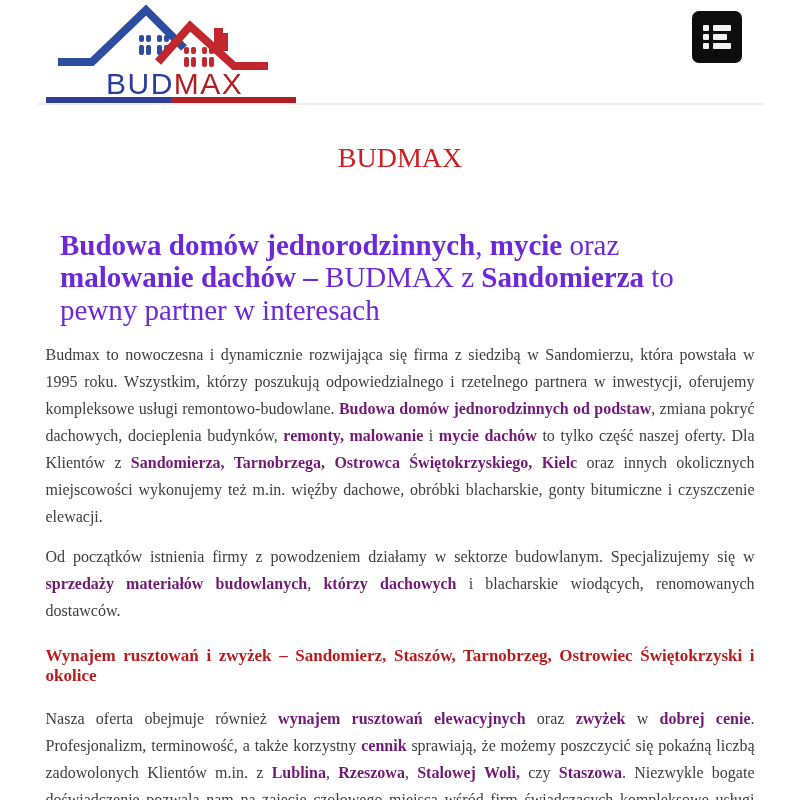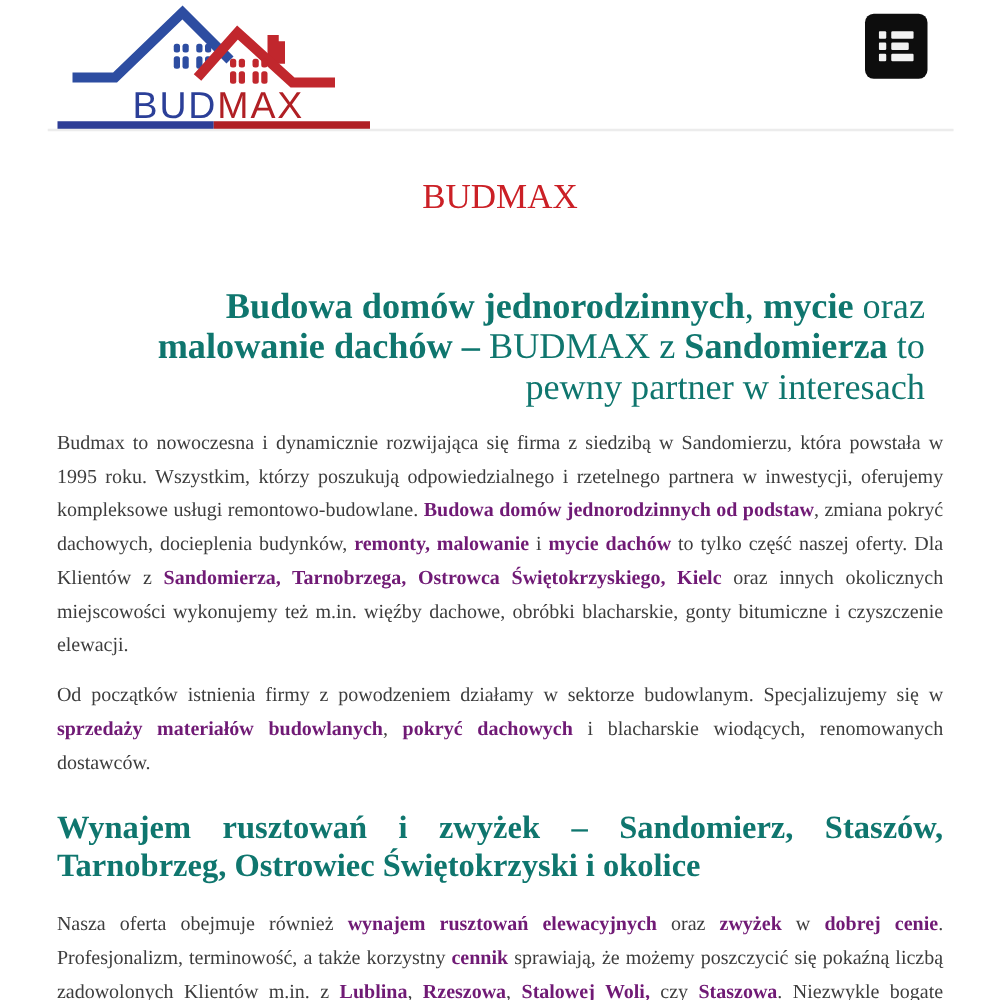--- a/index.html
+++ b/index.html
@@ -66,40 +66,40 @@
     margin-top: 36px;
     text-align: center;
     color: #cb2026;
     font-size: 28px;
     font-weight: 400;
     line-height: 1.2;
   }
   .main-heading {
     max-width: 680px;
     margin: 54px auto 0;
-    text-align: right;
-    color: #0f766e;
+    text-align: left;
+    color: #6d28d9;
     font-size: 29px;
     font-weight: 400;
     line-height: 1.12;
   }
   .main-heading strong { font-weight: 700; }
   p.body-text {
     font-size: 16px;
     line-height: 27px;
     color: #3d3d3d;
     text-align: justify;
   }
   p.body-text strong { font-weight: 700; color: #701a75; }
   .p-intro { margin-top: 15px; }
   .p-specialization { margin-top: 13px; }
   .rental-heading {
     margin-top: 22px;
-    color: #0f766e;
-    font-size: 26px;
+    color: #b91c1c;
+    font-size: 17px;
     font-weight: 700;
     line-height: 1.2;
     text-align: justify;
   }
   .p-rental { margin-top: 18px; }
 </style>
 </head>
 <body>
 
 <div class="page">
@@ -160,20 +160,20 @@
   </header>
 
   <main class="content">
 
     <div class="site-title">BUDMAX</div>
 
     <h1 class="main-heading"><strong>Budowa domów jednorodzinnych</strong><span>, </span><strong>mycie</strong><span> oraz </span><strong>malowanie dachów – </strong><span>BUDMAX z </span><strong>Sandomierza</strong><span> to pewny partner w interesach</span></h1>
 
     <p class="body-text p-intro"><span>Budmax to nowoczesna i dynamicznie rozwijająca się firma z siedzibą w Sandomierzu, która powstała w 1995 roku. Wszystkim, którzy poszukują odpowiedzialnego i rzetelnego partnera w inwestycji, oferujemy kompleksowe usługi remontowo-budowlane. </span><strong>Budowa domów jednorodzinnych od podstaw</strong><span>, zmiana pokryć dachowych, docieplenia budynków, </span><strong>remonty, malowanie</strong><span> i </span><strong>mycie dachów</strong><span> to tylko część naszej oferty. Dla Klientów z </span><strong>Sandomierza, Tarnobrzega, Ostrowca Świętokrzyskiego, Kielc</strong><span> oraz innych okolicznych miejscowości wykonujemy też m.in. więźby dachowe, obróbki blacharskie, gonty bitumiczne i czyszczenie elewacji.</span></p>
 
-    <p class="body-text p-specialization"><span>Od początków istnienia firmy z powodzeniem działamy w sektorze budowlanym. Specjalizujemy się w </span><strong>sprzedaży materiałów budowlanych</strong><span>, </span><strong>pokryć dachowych</strong><span> i blacharskie wiodących, renomowanych dostawców.</span></p>
+    <p class="body-text p-specialization"><span>Od początków istnienia firmy z powodzeniem działamy w sektorze budowlanym. Specjalizujemy się w </span><strong>sprzedaży materiałów budowlanych</strong><span>, </span><strong>którzy dachowych</strong><span> i blacharskie wiodących, renomowanych dostawców.</span></p>
 
     <h2 class="rental-heading">Wynajem rusztowań i zwyżek – Sandomierz, Staszów, Tarnobrzeg, Ostrowiec Świętokrzyski i okolice</h2>
 
     <p class="body-text p-rental"><span>Nasza oferta obejmuje również </span><strong>wynajem rusztowań elewacyjnych</strong><span> oraz </span><strong>zwyżek</strong><span> w </span><strong>dobrej cenie</strong><span>. Profesjonalizm, terminowość, a także korzystny </span><strong>cennik</strong><span> sprawiają, że możemy poszczycić się pokaźną liczbą zadowolonych Klientów m.in. z </span><strong>Lublina</strong><span>, </span><strong>Rzeszowa</strong><span>, </span><strong>Stalowej Woli,</strong><span> czy </span><strong>Staszowa</strong><span>. Niezwykle bogate doświadczenie pozwala nam na zajęcie czołowego miejsca wśród firm świadczących kompleksowe usługi remontowo-budowlane na terenie całego województwa świętokrzyskiego.</span></p>
 
   </main>
 </div>
 
 </body></html>

